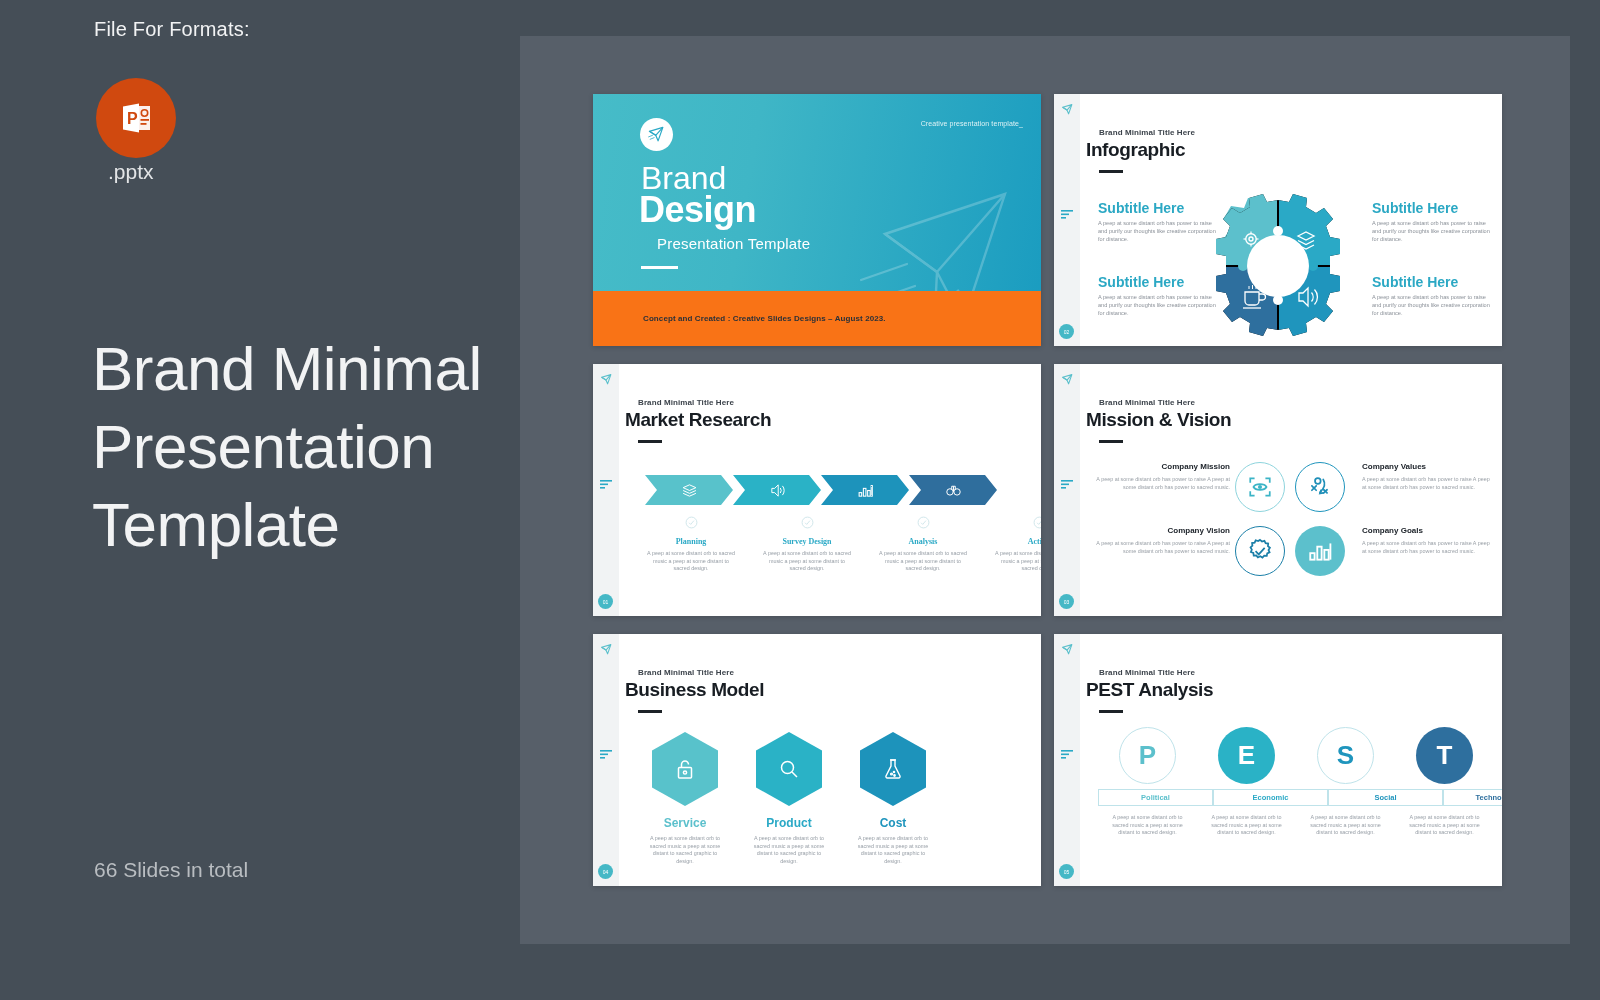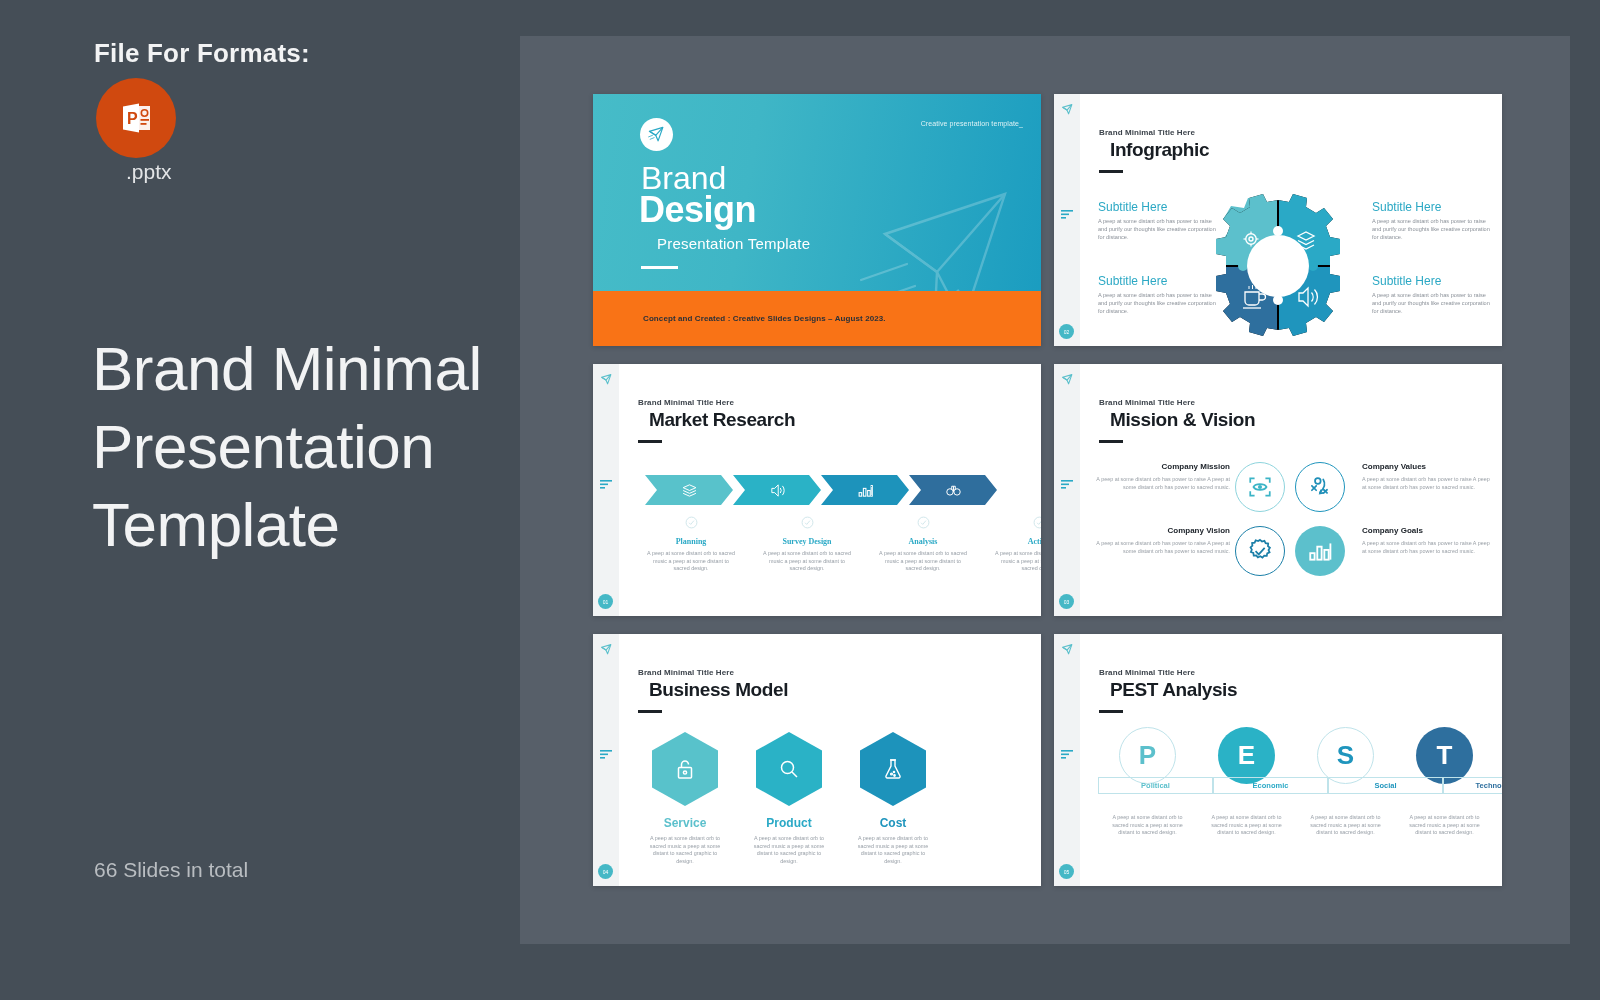--- a/index.html
+++ b/index.html
@@ -7,31 +7,31 @@
     width: 1600px; height: 1000px;
     font-family: "Liberation Sans", sans-serif;
     background: #454e57;
     overflow: hidden;
   }
   .page { position: relative; width: 1600px; height: 1000px; background: #454e57; }
 
   
   .left-panel { position: absolute; left: 0; top: 0; width: 520px; height: 1000px; }
   .formats-label {
-    position: absolute; left: 94px; top: 38px;
-    color: #f2f3f4; font-size: 26px; font-weight: bold; letter-spacing: .2px;
+    position: absolute; left: 94px; top: 18px;
+    color: #f2f3f4; font-size: 20px; font-weight: normal; letter-spacing: .2px;
   }
   .pptx-icon {
     position: absolute; left: 96px; top: 78px;
     width: 80px; height: 80px; border-radius: 50%;
     background: #d0490f;
     display: flex; align-items: center; justify-content: center;
   }
   .pptx-ext {
-    position: absolute; left: 126px; top: 160px;
+    position: absolute; left: 108px; top: 160px;
     color: #e3e5e7; font-size: 21px;
   }
   .big-title {
     position: absolute; left: 92px; top: 330px; width: 400px;
     color: #f2f3f4; font-size: 62px; line-height: 78px; font-weight: normal;
     letter-spacing: -.5px;
   }
   .slides-total {
     position: absolute; left: 94px; top: 858px;
     color: #b9bdc1; font-size: 21px;
@@ -106,32 +106,32 @@
   .sb-badge {
     position: absolute; left: 5px; bottom: 7px;
     width: 15px; height: 15px; border-radius: 50%; background: #45b8c6;
     color: #fff; font-size: 5px; display: flex; align-items: center; justify-content: center;
   }
   .eyebrow {
     position: absolute; left: 45px; top: 34px;
     color: #3c434b; font-size: 8px; font-weight: bold; letter-spacing: .1px;
   }
   .slide-title {
-    position: absolute; left: 56px; top: 45px;
+    position: absolute; left: 32px; top: 45px;
     color: #181d23; font-size: 19px; font-weight: bold; letter-spacing: -.4px;
   }
   .title-rule {
     position: absolute; left: 45px; top: 76px; width: 24px; height: 3px; background: #1d2227;
   }
 
   
   .ig-col { position: absolute; width: 118px; }
   .ig-col.left  { left: 44px; }
   .ig-col.right { left: 318px; }
-  .ig-sub { color: #2ba8c4; font-size: 12px; font-weight: normal; margin-bottom: 3px; }
+  .ig-sub { color: #2ba8c4; font-size: 14px; font-weight: bold; margin-bottom: 3px; }
   .ig-body { color: #8b9199; font-size: 5.6px; line-height: 8.2px; }
   .ig-gear { position: absolute; left: 160px; top: 100px; }
 
   
   .chev-row { position: absolute; left: 52px; top: 111px; display: flex; }
   .chev { position: relative; width: 88px; height: 30px; display: flex; align-items: center; justify-content: center; }
   .chev svg { position: absolute; inset: 0; }
   .chev .gl { position: relative; z-index: 2; }
   .mr-cols { position: absolute; left: 40px; top: 152px; display: flex; }
   .mr-col { width: 116px; text-align: center; }
@@ -159,21 +159,21 @@
   .bm-hex { position: relative; width: 66px; height: 74px; margin: 0 auto 10px; display: flex; align-items: center; justify-content: center; }
   .bm-hex svg.shape { position: absolute; inset: 0; }
   .bm-hex .gl { position: relative; z-index: 2; }
   .bm-name { font-size: 12px; font-weight: bold; margin-bottom: 5px; }
   .bm-body { color: #99a0a8; font-size: 5.4px; line-height: 7.6px; padding: 0 13px; }
 
   
   .pest-circles { position: absolute; left: 44px; top: 93px; display: flex; }
   .pest-c { width: 99px; display: flex; justify-content: center; }
   .circ { width: 57px; height: 57px; border-radius: 50%; display: flex; align-items: center; justify-content: center; font-size: 26px; font-weight: bold; }
-  .pest-table { position: absolute; left: 44px; top: 143px; display: flex; width: 460px; }
+  .pest-table { position: absolute; left: 44px; top: 155px; display: flex; width: 460px; }
   .pest-cell { flex: 1; height: 17px; border: 1px solid #bfe3ea; display: flex; align-items: center; justify-content: center; font-size: 7.5px; font-weight: bold; }
   .pest-bodies { position: absolute; left: 44px; top: 180px; display: flex; width: 396px; }
   .pest-b { flex: 1; text-align: center; color: #99a0a8; font-size: 5.4px; line-height: 7.6px; padding: 0 10px; }
 </style>
 </head>
 <body>
 
 <div class="page">
 
   <div class="left-panel">

